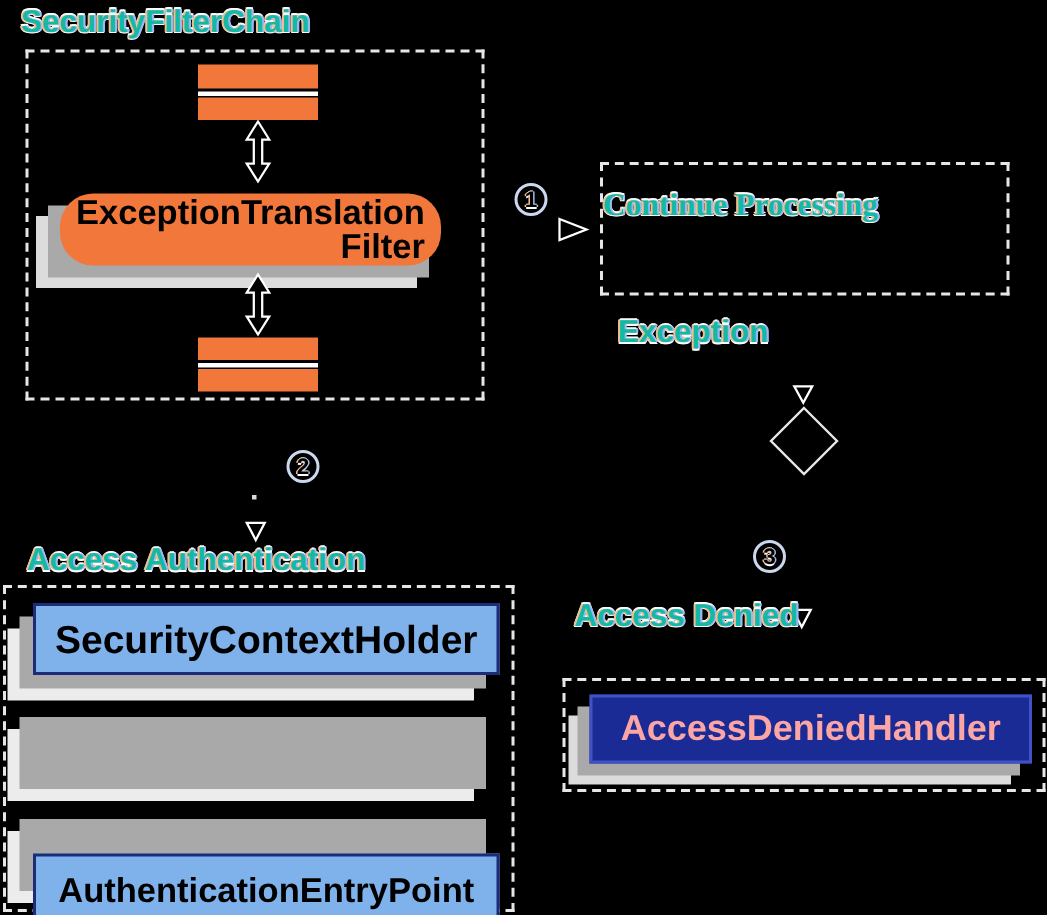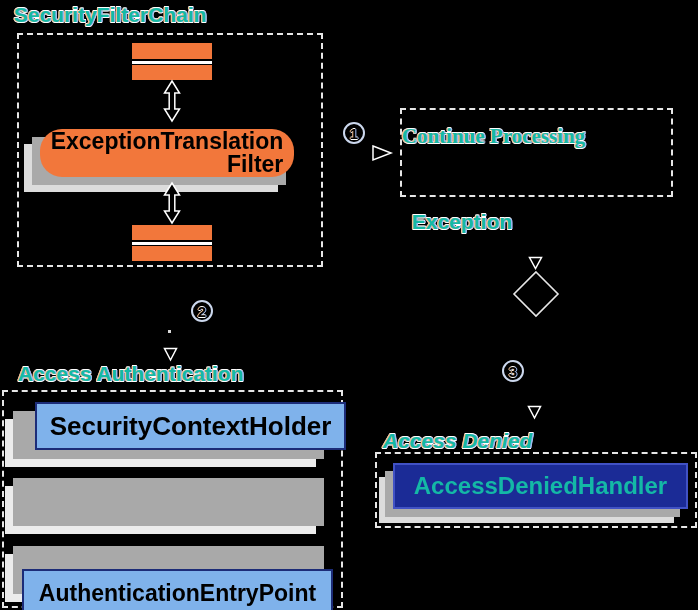--- a/index.html
+++ b/index.html
@@ -33,21 +33,21 @@
   .shadow-light{position:absolute;background:var(--shadow-light,#DCDCDC);}
   .shadow-lighter{position:absolute;background:#ECECEC;}
   .node{
     position:absolute;box-sizing:border-box;display:flex;
     align-items:center;justify-content:center;text-align:center;
     font-weight:700;color:#000;
   }
   .node-etf{background:var(--orange,#F2773B);font-size:23px;line-height:23px;}
   .node-blue{background:var(--light-blue,#7FB2EB);border:2px solid var(--navy-border,#1C2C78);}
   .node-beige{background:var(--beige,#BFBAB0);border:2px solid var(--navy-border,#1C2C78);}
-  .node-navy{background:var(--navy,#1B2B96);border:2px solid var(--adh-border,#4152C5);color:#14b8a6;}
+  .node-navy{background:var(--navy,#1B2B96);border:2px solid var(--adh-border,#4152C5);color:#fca5a5;}
   .fs26{font-size:26px;}
   .fs23{font-size:23px;}
   .fs24{font-size:24px;}
   .badge{
     position:absolute;width:22px;height:22px;border-radius:50%;
     border:2px solid #ccd8ee;box-sizing:border-box;background:#000;
     display:flex;align-items:center;justify-content:center;
     font-size:15px;font-weight:700;color:#000;line-height:1;
     text-shadow:-1px 0 0 #f2bd8e,1px 0 0 #9db8f0,0 -1px 0 #fff,0 1px 0 #fff;
   }
@@ -126,38 +126,38 @@
   <svg style="left:163px;top:347px;" width="15" height="15" viewBox="0 0 15 15">
     <path class="arr" d="M1.5 1.5 L13.5 1.5 L7.5 13 Z"></path>
   </svg>
 
   <div class="olabel" style="left:18px;top:361px;">Access Authentication</div>
 
   <div class="dashed-box" style="left:2px;top:390px;width:341px;height:218px;">
 
     <div class="shadow-lighter" style="left:1px;top:27px;width:311px;height:48px;"></div>
     <div class="shadow-mid" style="left:9px;top:19px;width:311px;height:48px;"></div>
-    <div class="node node-blue fs26" style="left:18px;top:10px;width:311px;height:48px;margin-left:13px;">SecurityContextHolder</div>
+    <div class="node node-blue fs26" style="left:18px;top:10px;width:311px;height:48px;">SecurityContextHolder</div>
 
     <div class="shadow-lighter" style="left:1px;top:94px;width:311px;height:48px;"></div>
     <div class="shadow-mid" style="left:9px;top:86px;width:311px;height:48px;"></div>
 
     <div class="shadow-lighter" style="left:1px;top:162px;width:311px;height:48px;"></div>
     <div class="shadow-mid" style="left:9px;top:154px;width:311px;height:48px;"></div>
     <div class="node node-blue fs23" style="left:18px;top:145px;width:311px;height:48px;margin-top:32px;">AuthenticationEntryPoint</div>
   </div>
 
   <div class="badge" style="left:502px;top:360px;">
     <span>3</span>
   </div>
   <svg style="left:527px;top:405px;" width="15" height="15" viewBox="0 0 15 15">
     <path class="arr" d="M1.5 1.5 L13.5 1.5 L7.5 13 Z"></path>
   </svg>
 
-  <div class="olabel" style="left:383px;top:428px;font-style:italic;">Access Denied</div>
+  <div class="olabel" style="left:383px;top:398px;">Access Denied</div>
 
   <div class="dashed-box" style="left:375px;top:452px;width:322px;height:76px;">
     <div class="shadow-light" style="left:2px;top:23px;width:295px;height:46px;"></div>
     <div class="shadow-mid" style="left:8px;top:17px;width:295px;height:46px;"></div>
     <div class="node node-navy fs24" style="left:16px;top:9px;width:295px;height:46px;">AccessDeniedHandler</div>
   </div>
 
 </div>
 
 </body></html>

